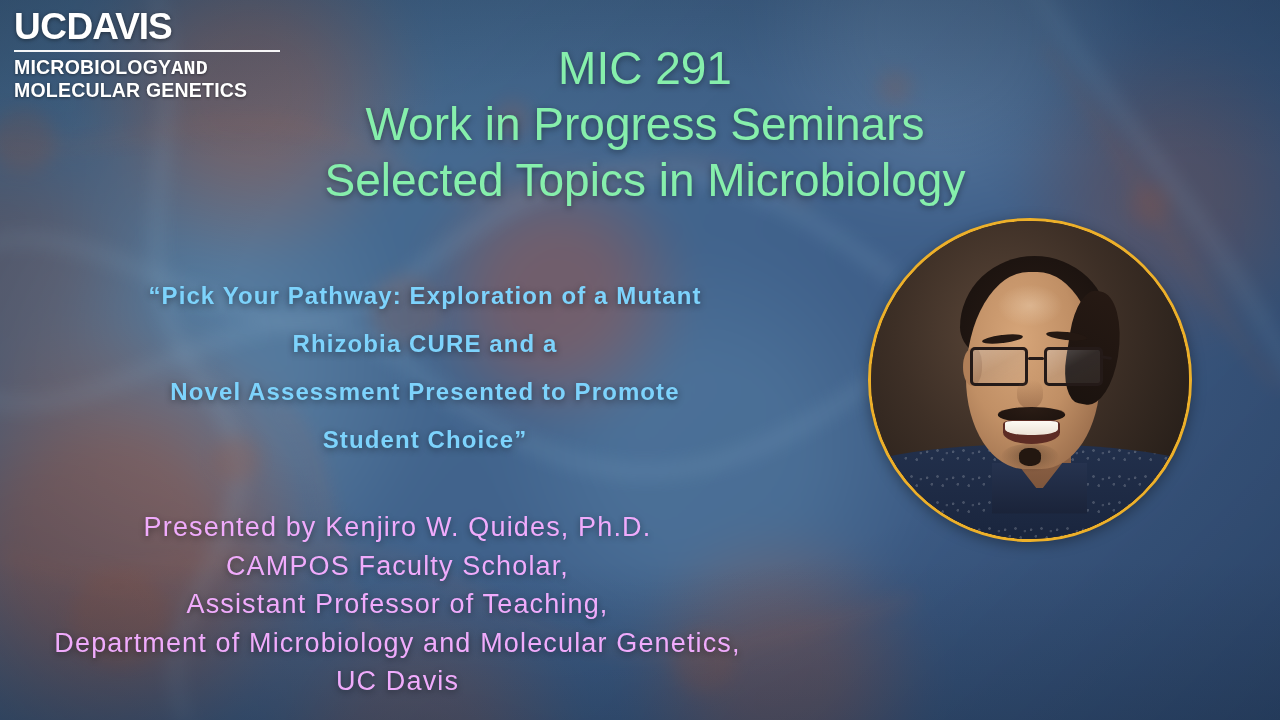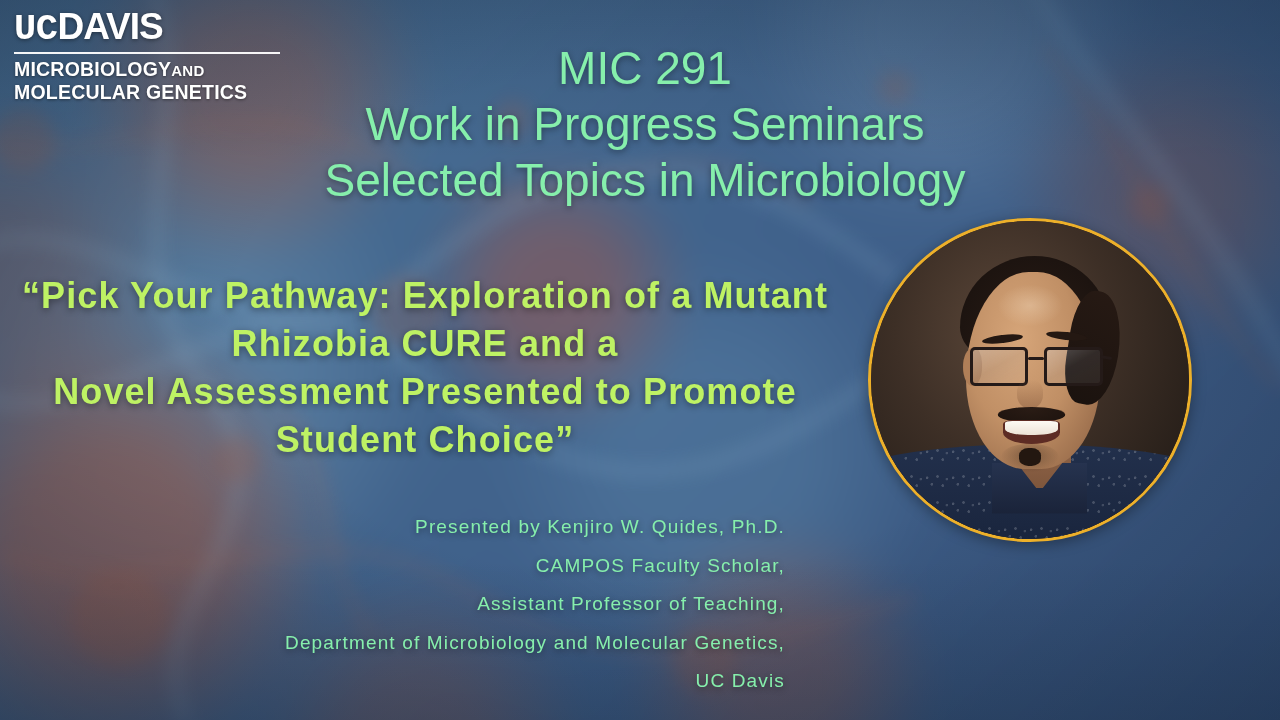--- a/index.html
+++ b/index.html
@@ -40,53 +40,53 @@
       radial-gradient(ellipse at 50% 45%, rgba(0,0,0,0) 45%, rgba(20,38,60,.38) 100%),
       linear-gradient(180deg, rgba(28,48,72,.22) 0%, rgba(0,0,0,0) 22%, rgba(0,0,0,0) 78%, rgba(22,40,64,.25) 100%);
   }
 
   
   .logo{ position:absolute; left:14px; top:8px; width:266px; color:#fff; }
   .logo-word{
     font-size:37px; line-height:38px; letter-spacing:-.5px;
     text-shadow:0 1px 4px rgba(0,0,0,.45);
   }
-  .logo-uc{ font-family:Liberation Mono, monospace; font-weight:700; }
+  .logo-uc{ font-family:Liberation Sans, sans-serif; font-weight:700; }
   .logo-davis{ font-weight:700; letter-spacing:-1px;margin-top:19px; }
   .logo-rule{ height:2px; background:#fff; margin:4px 0 5px; opacity:.95; }
   .logo-sub{
     font-size:19.5px; font-weight:700; line-height:21.5px;
     letter-spacing:.2px; text-shadow:0 1px 3px rgba(0,0,0,.45);
   }
-  .logo-sub .sm{ font-size:15px; }
+  .logo-sub .sm{ font-size:20px;font-family:Liberation Mono, monospace; }
 
   
   .course{
     position:absolute; left:250px; top:40px; width:790px;
     text-align:center; color:#86efac;
     font-size:46px; line-height:56px; font-weight:400;
     text-shadow:0 2px 6px rgba(0,0,0,.40);
   }
   .course .l1{ display:block; }
 
   
   .talk{
     position:absolute; left:10px; top:272px; width:830px;
-    text-align:center; color:#bef264;
-    font-size:36px; line-height:48px; font-weight:700;
+    text-align:center; color:#7dd3fc;
+    font-size:24px; line-height:48px; font-weight:700;
     letter-spacing:1.1px;
     text-shadow:0 2px 7px rgba(0,0,0,.42);
   }
   .talk span{ display:block; }
 
   
   .presenter{
     position:absolute; left:10px; top:508px; width:775px;
-    text-align:right; color:#86efac;
-    font-size:19px; line-height:38.5px; font-weight:400;
+    text-align:center; color:#f0abfc;
+    font-size:27px; line-height:38.5px; font-weight:400;
     letter-spacing:1.15px;
     text-shadow:0 2px 6px rgba(0,0,0,.40);
   }
   .presenter span{ display:block; }
 
   
   .portrait{
     position:absolute; left:868px; top:218px;
     width:324px; height:324px; border-radius:50%;
     border:3px solid #edb02a;

